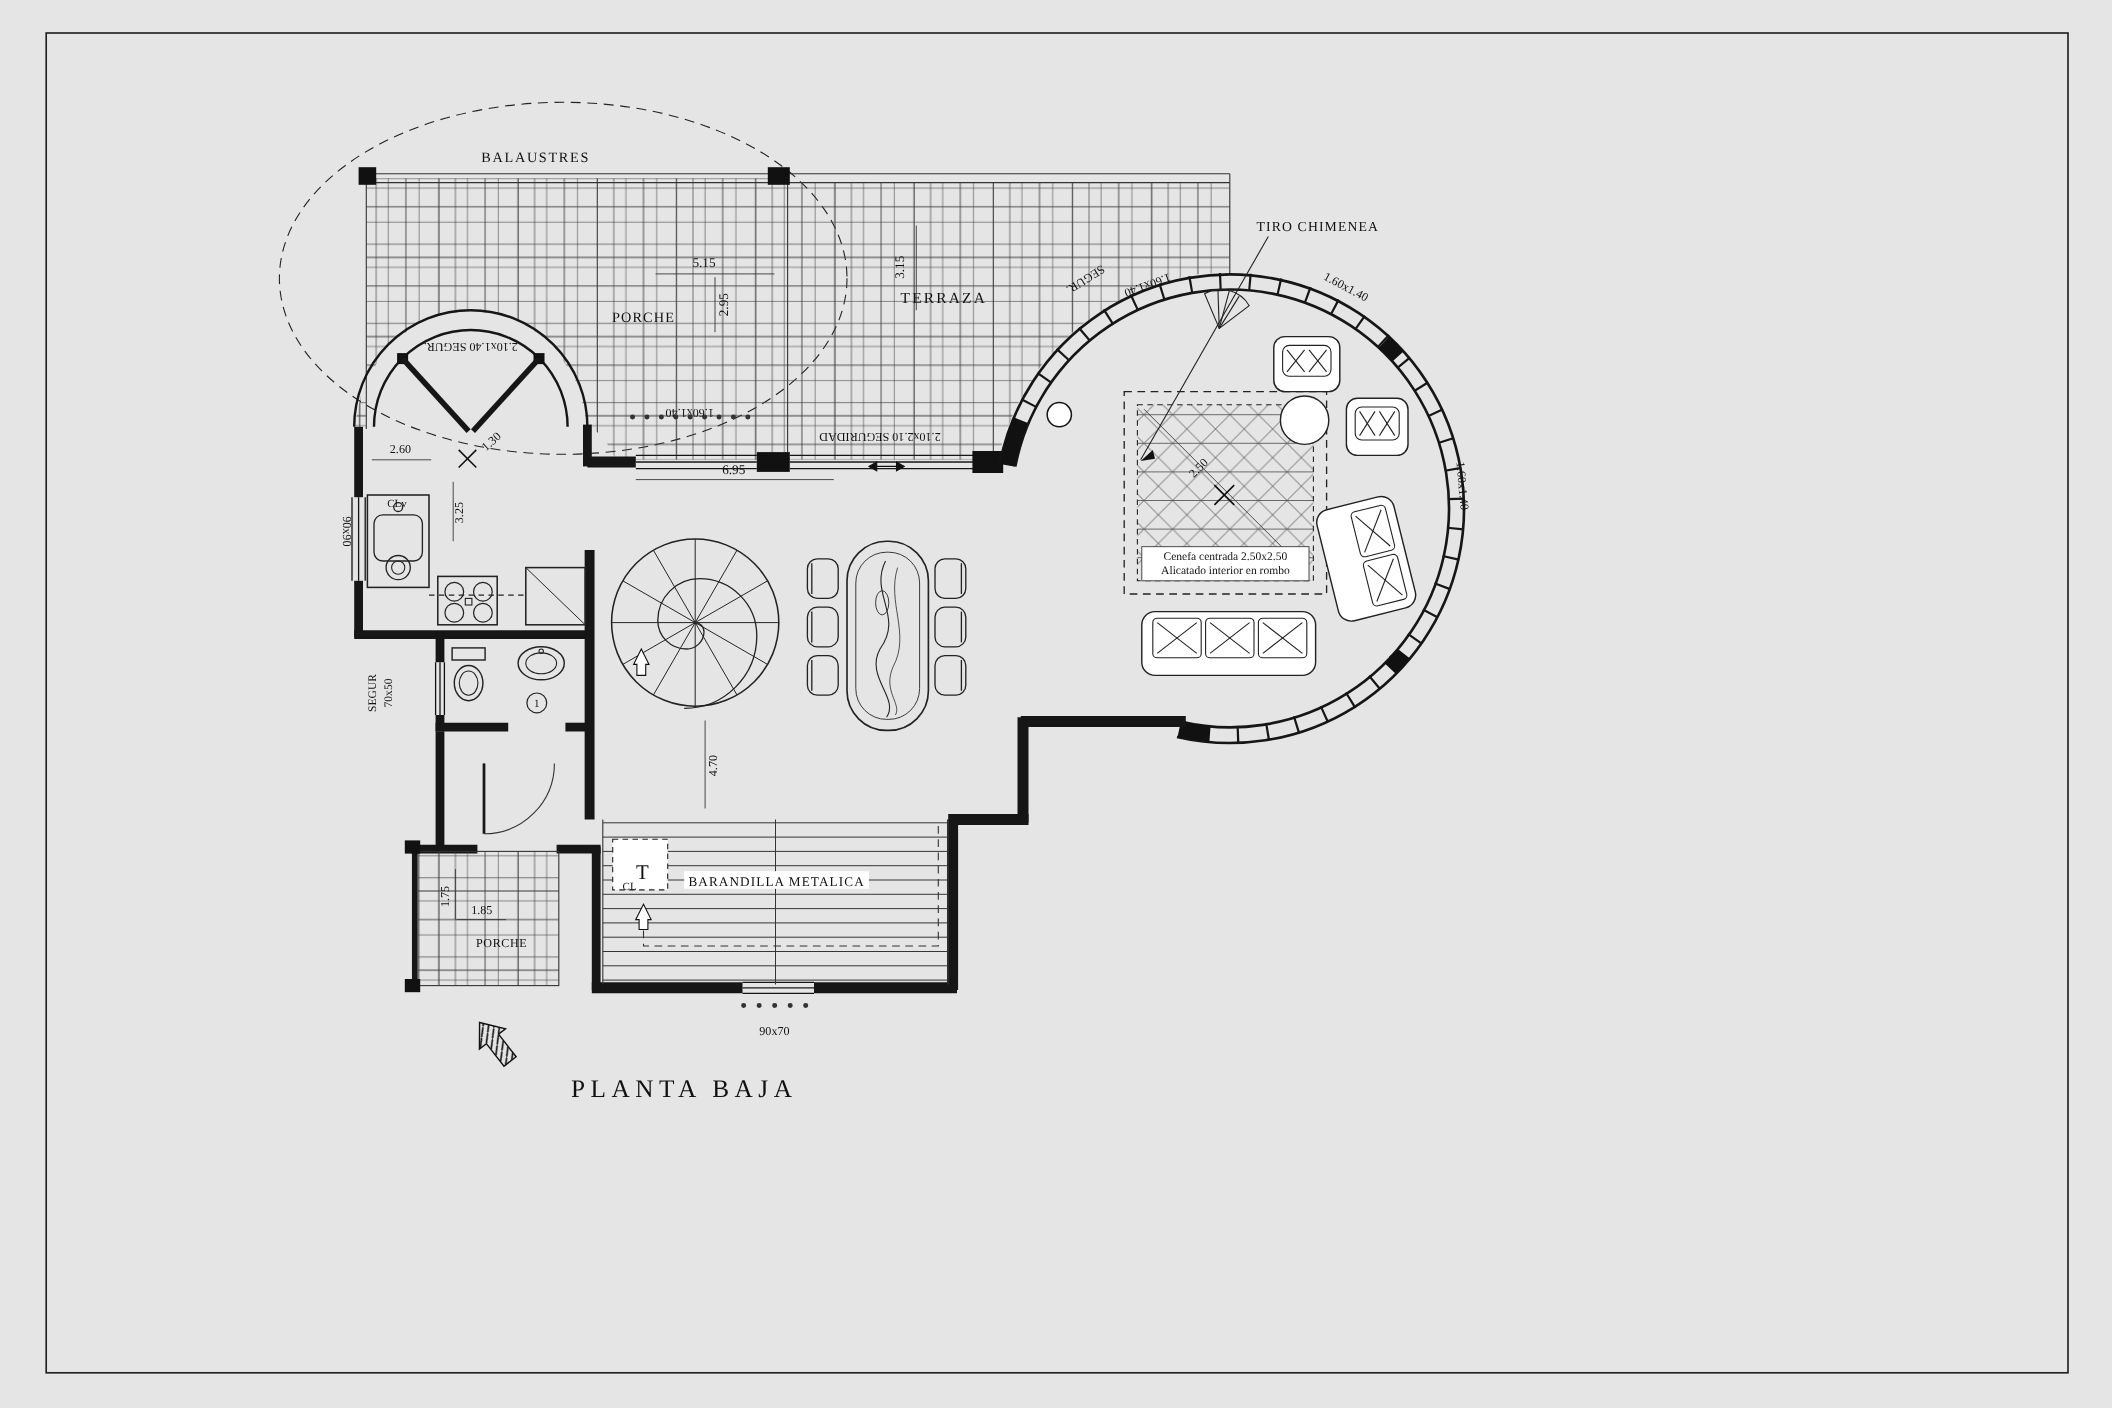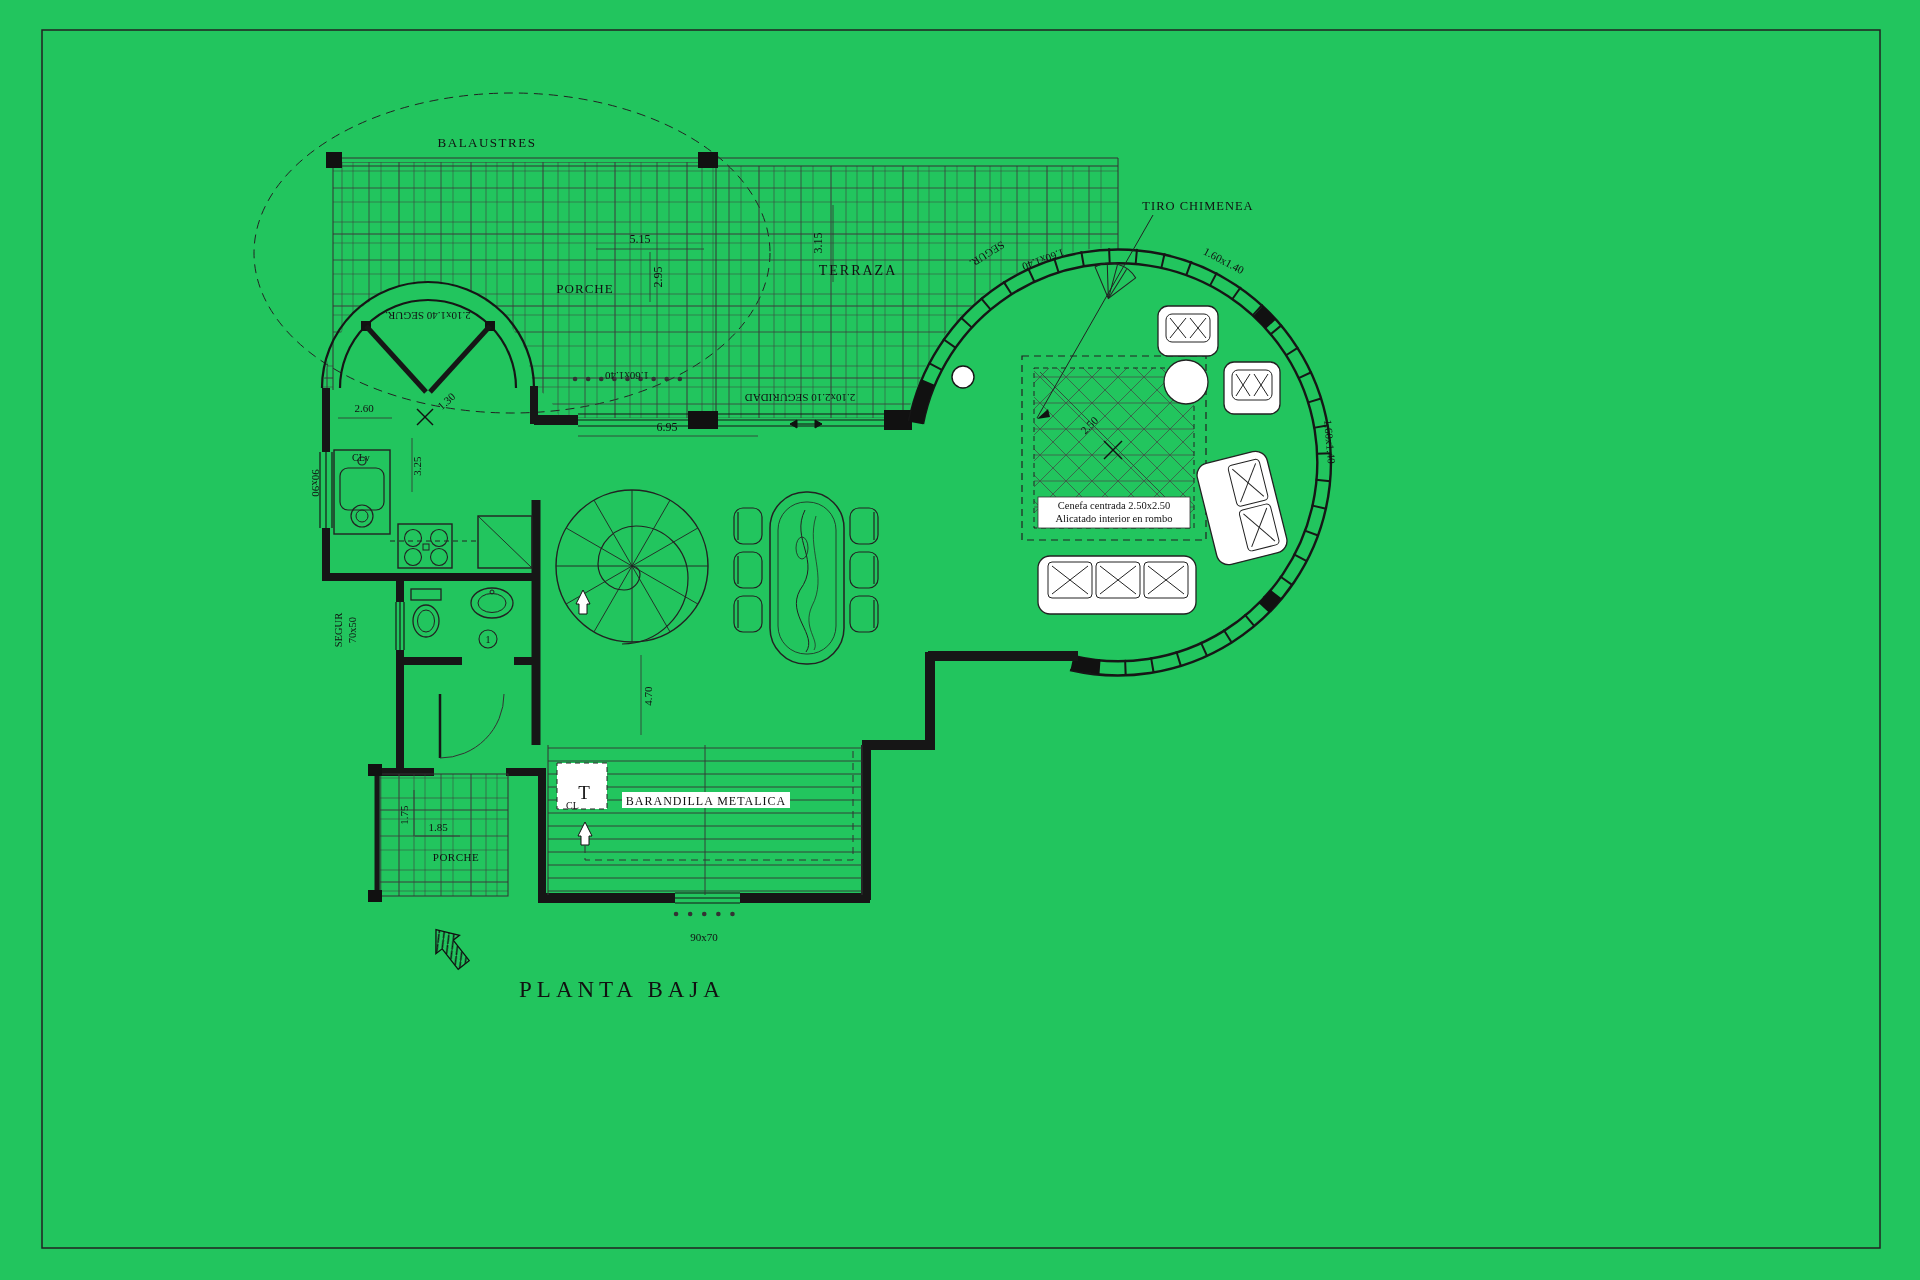--- a/index.html
+++ b/index.html
@@ -1,16 +1,16 @@
 <!DOCTYPE html>
 <html><head>
 <meta charset="utf-8">
 <style>
   html,body{margin:0;padding:0;background:#fff;}
-  .page{position:relative;width:1920px;height:1280px;background:#22c55e;overflow:hidden;
+  .page{position:relative;width:1920px;height:1280px;background:#e5e5e5;overflow:hidden;
         font-family:"Liberation Serif","DejaVu Serif",serif;}
   svg text{fill:#111;font-family:"Liberation Serif","DejaVu Serif",serif;}
 </style>
 </head>
 <body>
 
 <div class="page">
 <svg width="1920" height="1280" viewBox="0 0 1920 1280">
   <defs>
     <pattern id="plaid" width="72" height="72" patternUnits="userSpaceOnUse">

